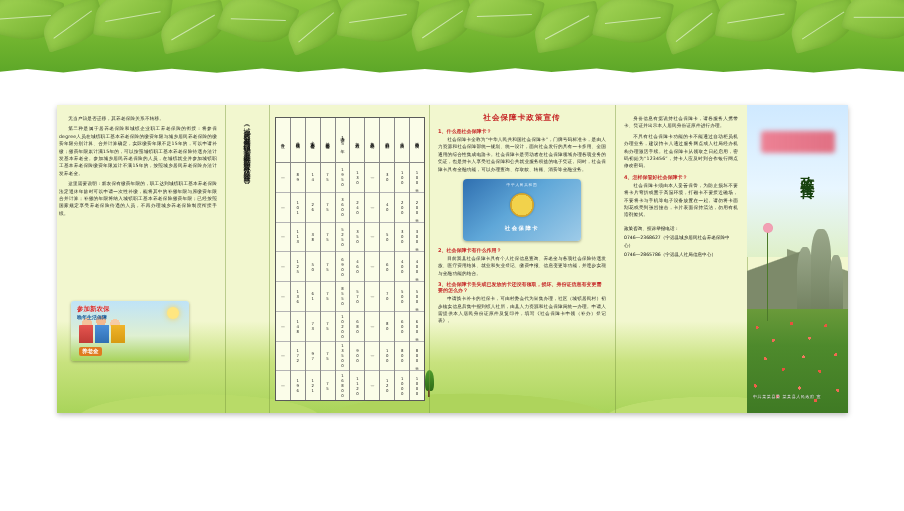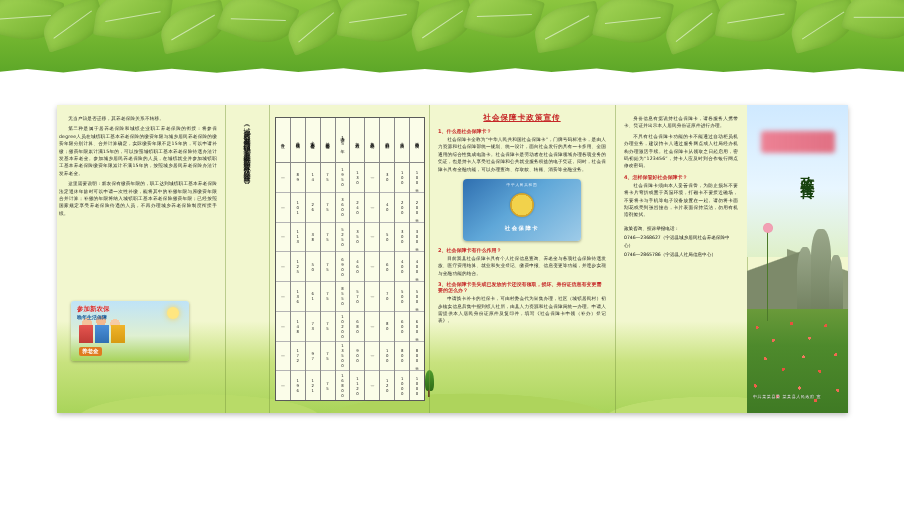--- a/index.html
+++ b/index.html
@@ -236,21 +236,20 @@
 
   
   #panel-mid { left: 372px; width: 186px; padding: 8px 9px 0 9px; box-sizing: border-box; }
   .doc-title {
     text-align: center;
     font-size: 7.6px;
     font-weight: bold;
     color: #c62828;
     letter-spacing: 1px;
     margin-bottom: 5px;
-    text-decoration: underline;
   }
   .q-head {
     font-size: 5px;
     font-weight: bold;
     color: #c62828;
     margin: 4px 0 2px 0;
   }
   .card-img {
     width: 118px;
     height: 62px;

